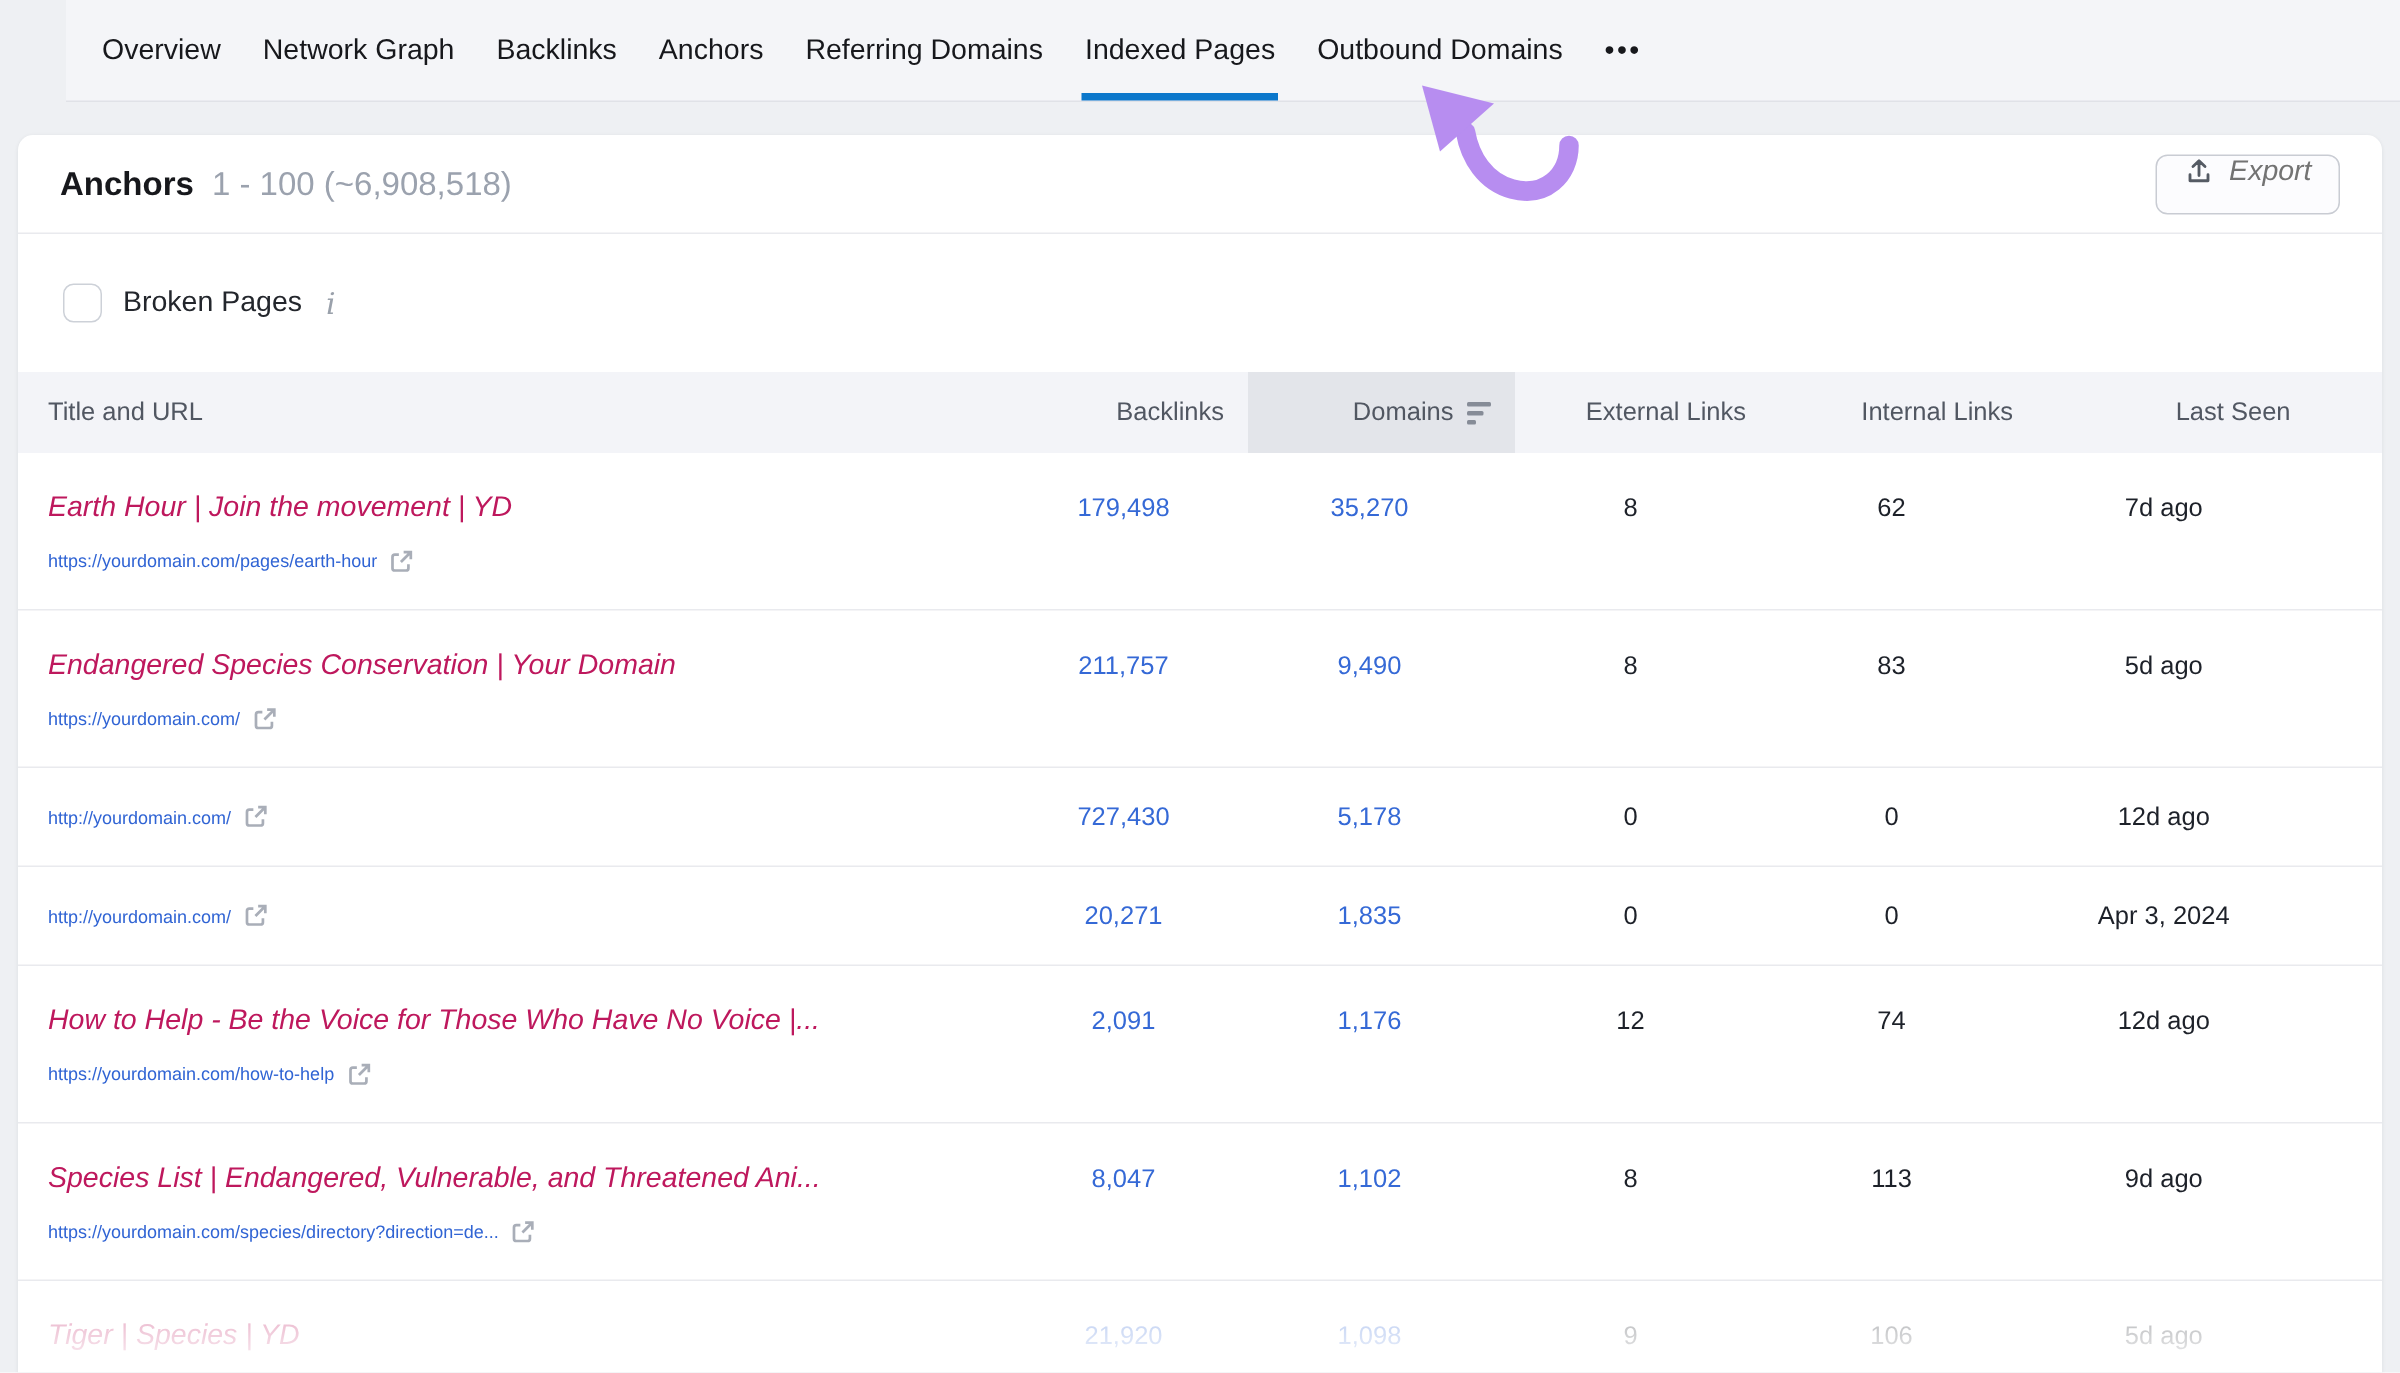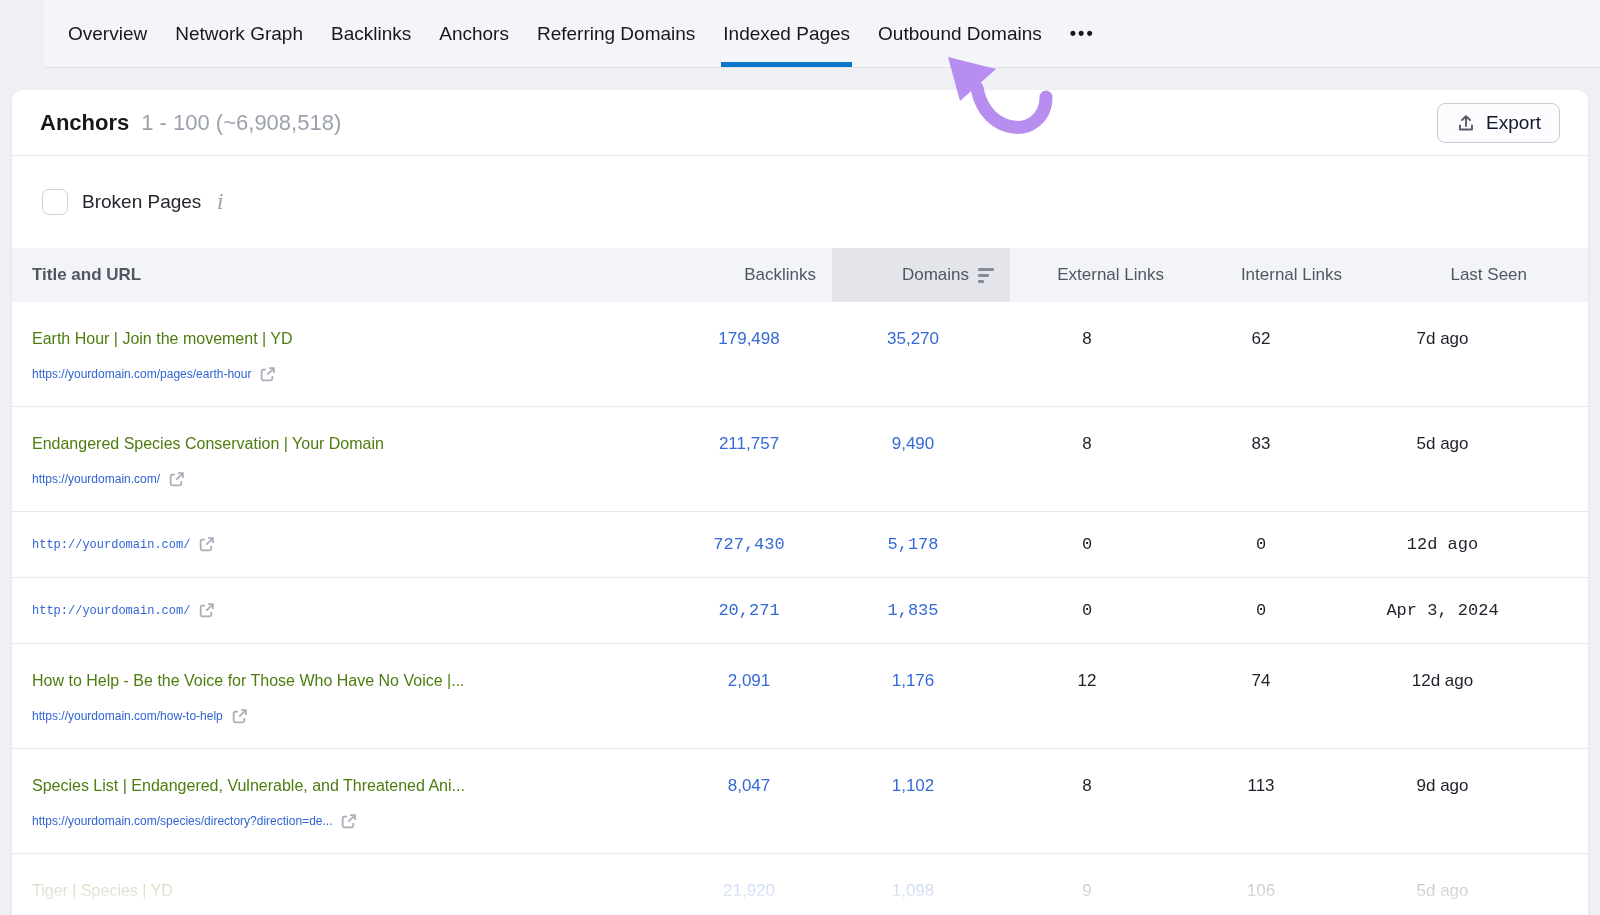--- a/index.html
+++ b/index.html
@@ -40,24 +40,24 @@
   }
 
   .card-header {
     height:66px; display:flex; align-items:center;
     padding:0 28px; border-bottom:1px solid #e9eaee;
   }
   .card-title { font-size:22px; font-weight:700; color:#17181c; }
   .card-range { font-size:22px; color:#9ba2ae; margin-left:12px; }
   .spacer { flex:1; }
   .export-btn {
-    display:flex; align-items:center; gap:10px;
+    display:flex; gap:10px;
     height:40px; padding:0 18px;
     background:#fcfcfe; border:1px solid #c9ccd3; border-radius:8px;
-    font-size:19px; color:#0f172a; cursor:pointer;
+    font-size:19px; color:#737373; cursor:pointer;font-style:italic;
   }
 
   .filter-row {
     height:92px; display:flex; align-items:center; gap:14px; padding:0 30px;
   }
   .checkbox {
     width:26px; height:26px; border:1px solid #cdd1d8; border-radius:7px;
     background:#fff; cursor:pointer; flex:0 0 auto;
   }
   .filter-label { font-size:19px; color:#23262c; }
@@ -70,35 +70,35 @@
   .thead, .trow {
     display:grid;
     grid-template-columns:1fr 150px 178px 170px 178px 185px;
     padding-left:20px; padding-right:45px;
   }
   .thead { height:54px; background:#f3f4f8; align-items:stretch; }
   .th {
     font-size:17px; color:#515762; display:flex; align-items:center;
     justify-content:flex-end; padding-right:16px; cursor:pointer;
   }
-  .th.first { justify-content:flex-start; padding-right:0;font-weight:bold; }
+  .th.first { justify-content:flex-start; padding-right:0; }
   .th.hl { background:#e3e5ea; }
   .sort-icon { display:inline-flex; flex-direction:column; gap:3px; margin-left:9px; align-items:flex-start; }
   .sort-icon i { display:block; height:3px; background:#868c97; border-radius:1px; }
   .sort-icon i:nth-child(1){ width:16px; }
   .sort-icon i:nth-child(2){ width:11px; }
   .sort-icon i:nth-child(3){ width:6px; }
 
   .trow { border-bottom:1px solid #e9eaee; }
   .trow.double { height:105px; align-items:start; padding-top:24px; }
-  .trow.single { height:66px; align-items:center;font-family:Liberation Mono, monospace; }
+  .trow.single { height:66px; align-items:center; }
   .trow.cut { height:60px; align-items:start; padding-top:24px; border-bottom:none; }
 
   .title-cell { padding-right:20px; overflow:hidden; }
-  .row-title { font-size:16px; color:#4d7c0f; line-height:25px; white-space:nowrap; }
+  .row-title { font-size:19px; color:#be185d; line-height:25px; white-space:nowrap;font-style:italic; }
   .row-url {
     display:flex; align-items:center; gap:8px; margin-top:11px;
     font-size:12px; color:#3064d4; line-height:24px; cursor:pointer; white-space:nowrap;
   }
   .single .row-url { margin-top:0; }
   .ext-icon { flex:0 0 auto; }
 
   .num {
     font-size:17px; line-height:25px; text-align:center; padding-right:16px;
     color:#1d2129; white-space:nowrap;

